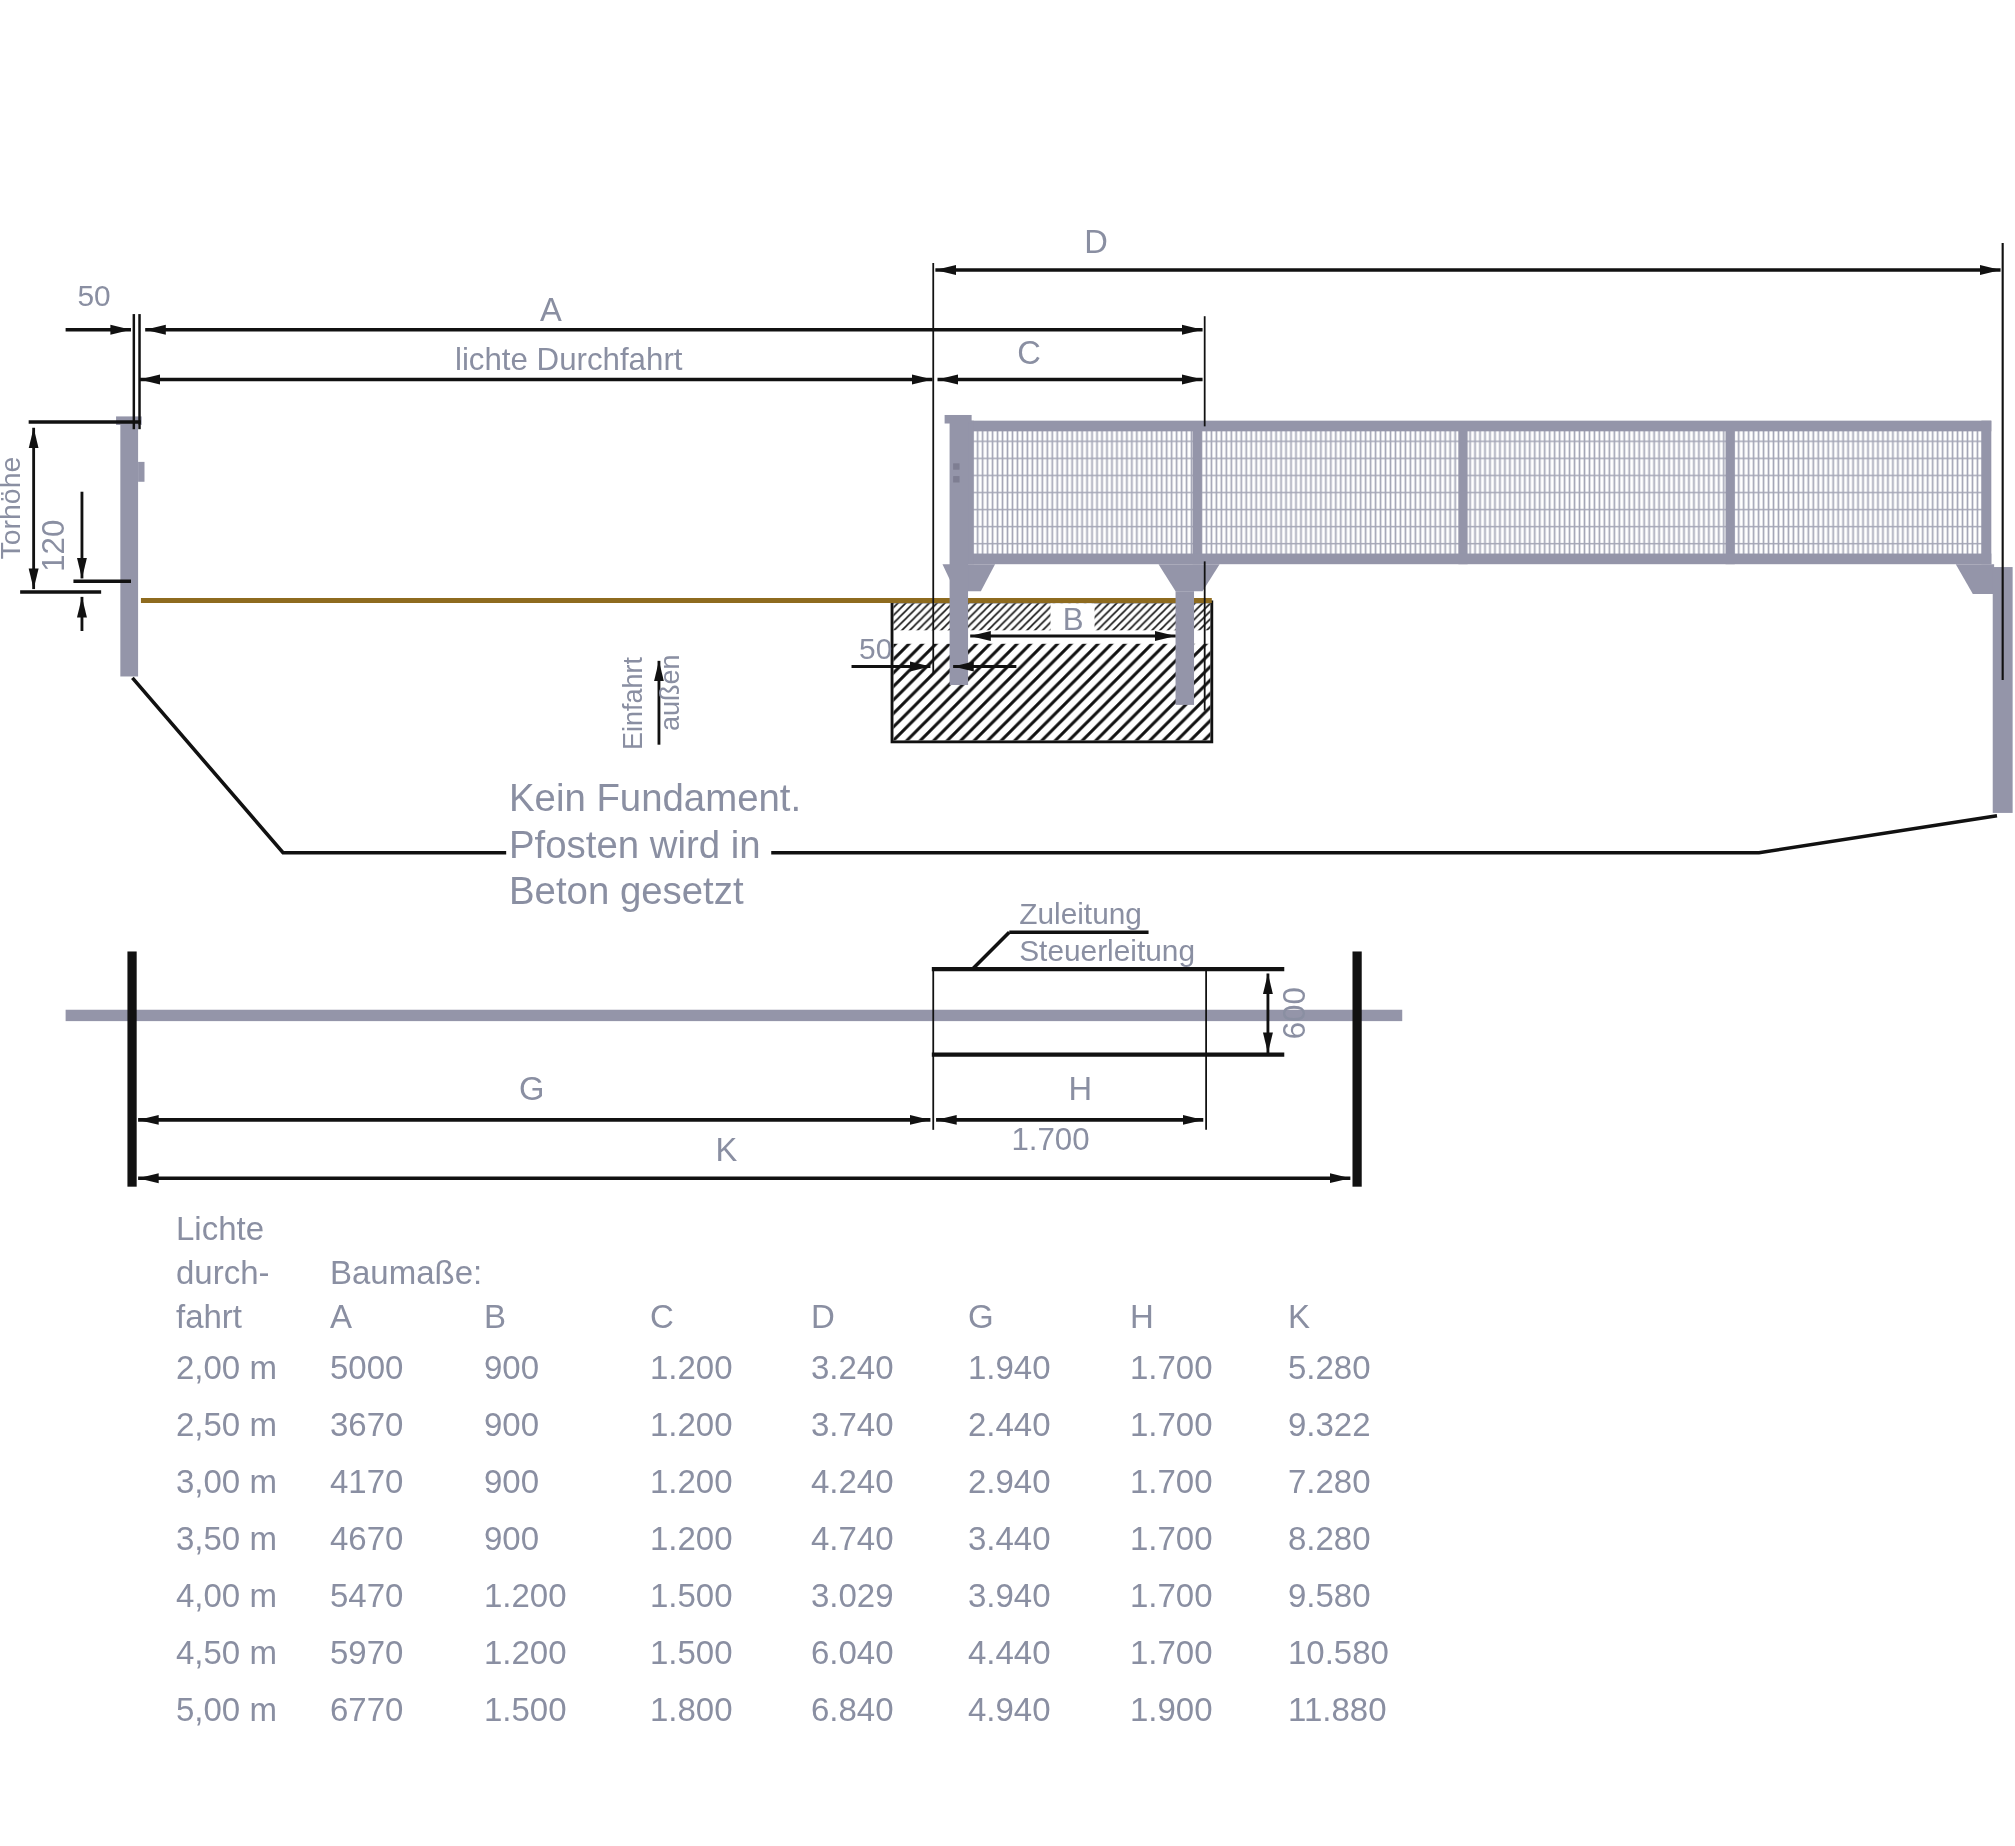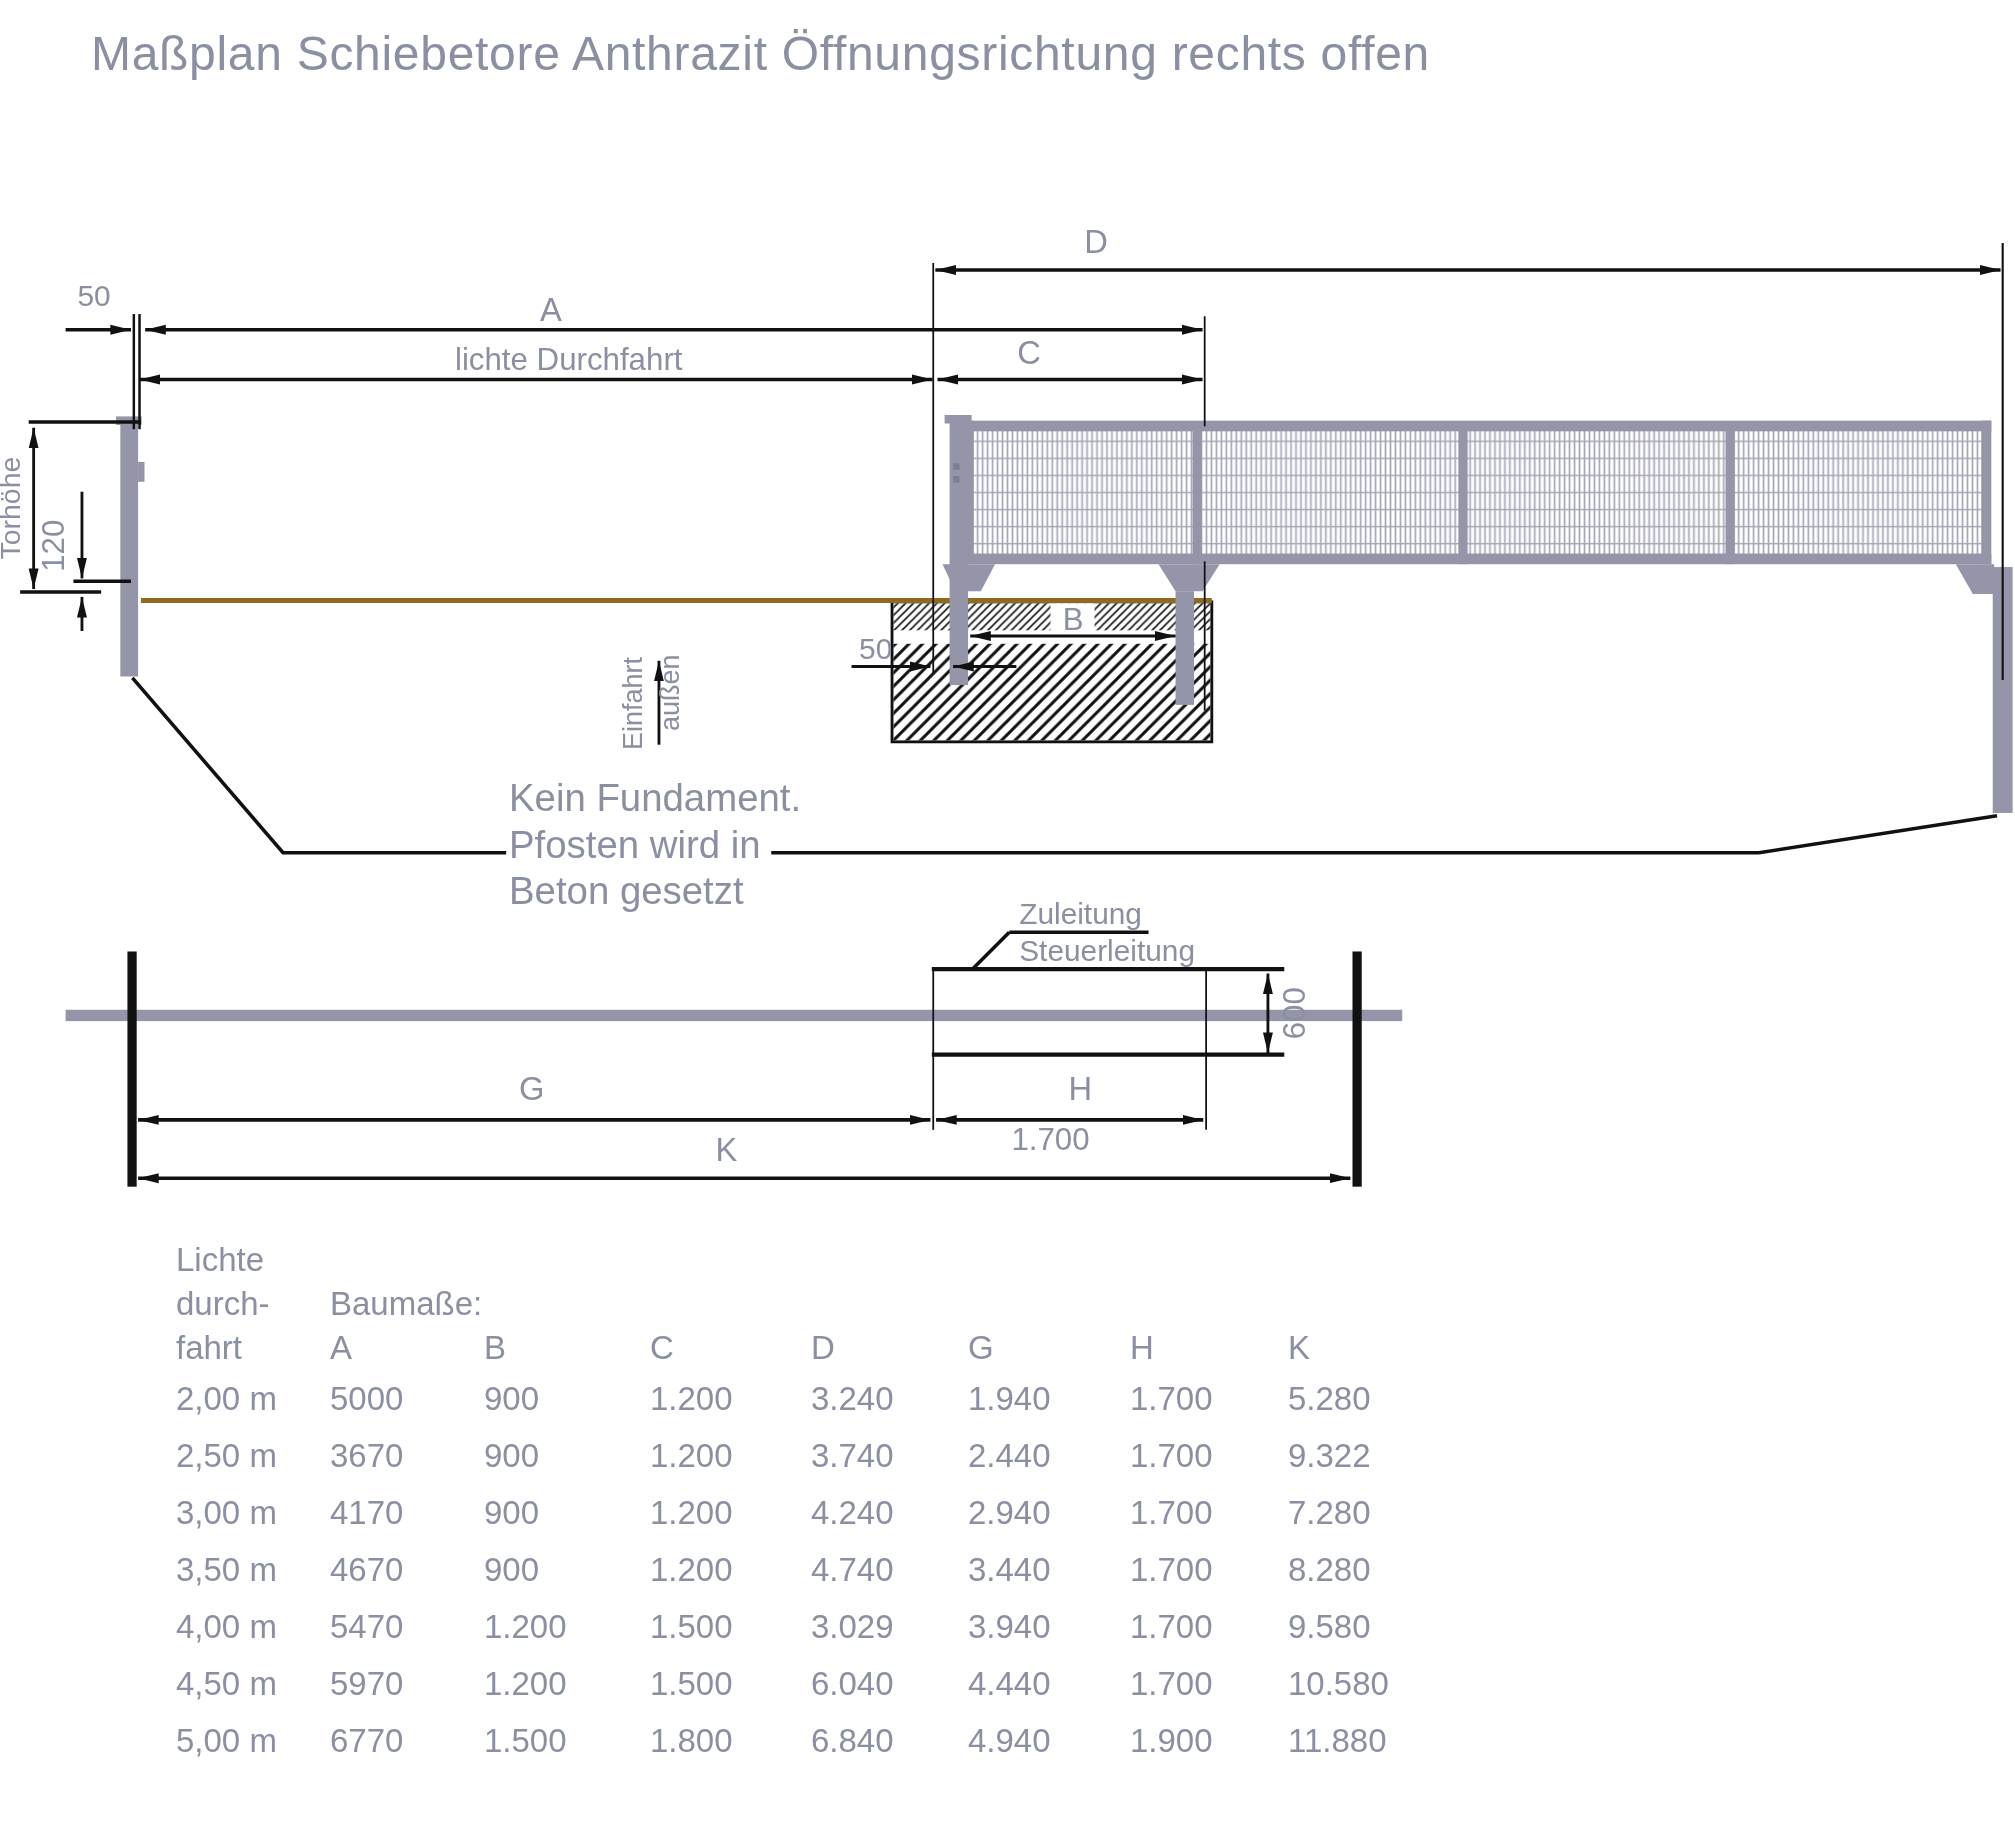--- a/index.html
+++ b/index.html
@@ -5,33 +5,32 @@
   html,body{margin:0;padding:0;background:#ffffff;}
   .page{position:relative;width:2015px;height:1847px;background:#fff;overflow:hidden;
         font-family:"Liberation Sans", sans-serif;}
   .page-title{position:absolute;left:91px;top:25.6px;font-size:48px;font-weight:400;
               color:#8a8fa2;letter-spacing:0.7px;white-space:nowrap;}
   svg.drawing{position:absolute;left:0;top:0;}
   svg .lbl{fill:#8a8fa2;stroke:none;font-family:"Liberation Sans", sans-serif;}
   svg .ln{stroke:#111111;fill:none;}
   svg .steel{fill:#9495a9;stroke:none;}
   
-  .dim-table{position:absolute;left:176px;top:1242px;display:grid;
+  .dim-table{position:absolute;left:176px;top:1211px;display:grid;
              grid-template-columns:154px 154px 166px 161px 157px 162px 158px 142px;
              grid-template-rows:44px 44px 51px;grid-auto-rows:57px;
              color:#8a8fa2;font-size:33px;line-height:1.1;}
   .dim-table .cell{white-space:nowrap;}
   .span7{grid-column:2 / span 7;margin-top:44px;}
 </style>
 </head>
 <body>
 
 <div class="page">
 
-  <div class="page-title">Maßplan Schiebetore Anthrazit Öffnungsrichtung rechts offen</div>
 
   <svg class="drawing" width="2015" height="1208" viewBox="0 0 2835 1700">
     <defs>
       <marker id="arr" markerUnits="userSpaceOnUse" markerWidth="32" markerHeight="18" refX="29" refY="8" orient="auto-start-reverse">
         <path d="M0,1 L29,8 L0,15 Z" fill="#111111"></path>
       </marker>
       <pattern id="mesh" patternUnits="userSpaceOnUse" width="7" height="24">
         <rect width="7" height="24" fill="#ffffff"></rect>
         <line x1="3.5" y1="0" x2="3.5" y2="24" stroke="#a4a6b6" stroke-width="2.4"></line>
         <line x1="0" y1="21" x2="7" y2="21" stroke="#a4a6b6" stroke-width="2"></line>

